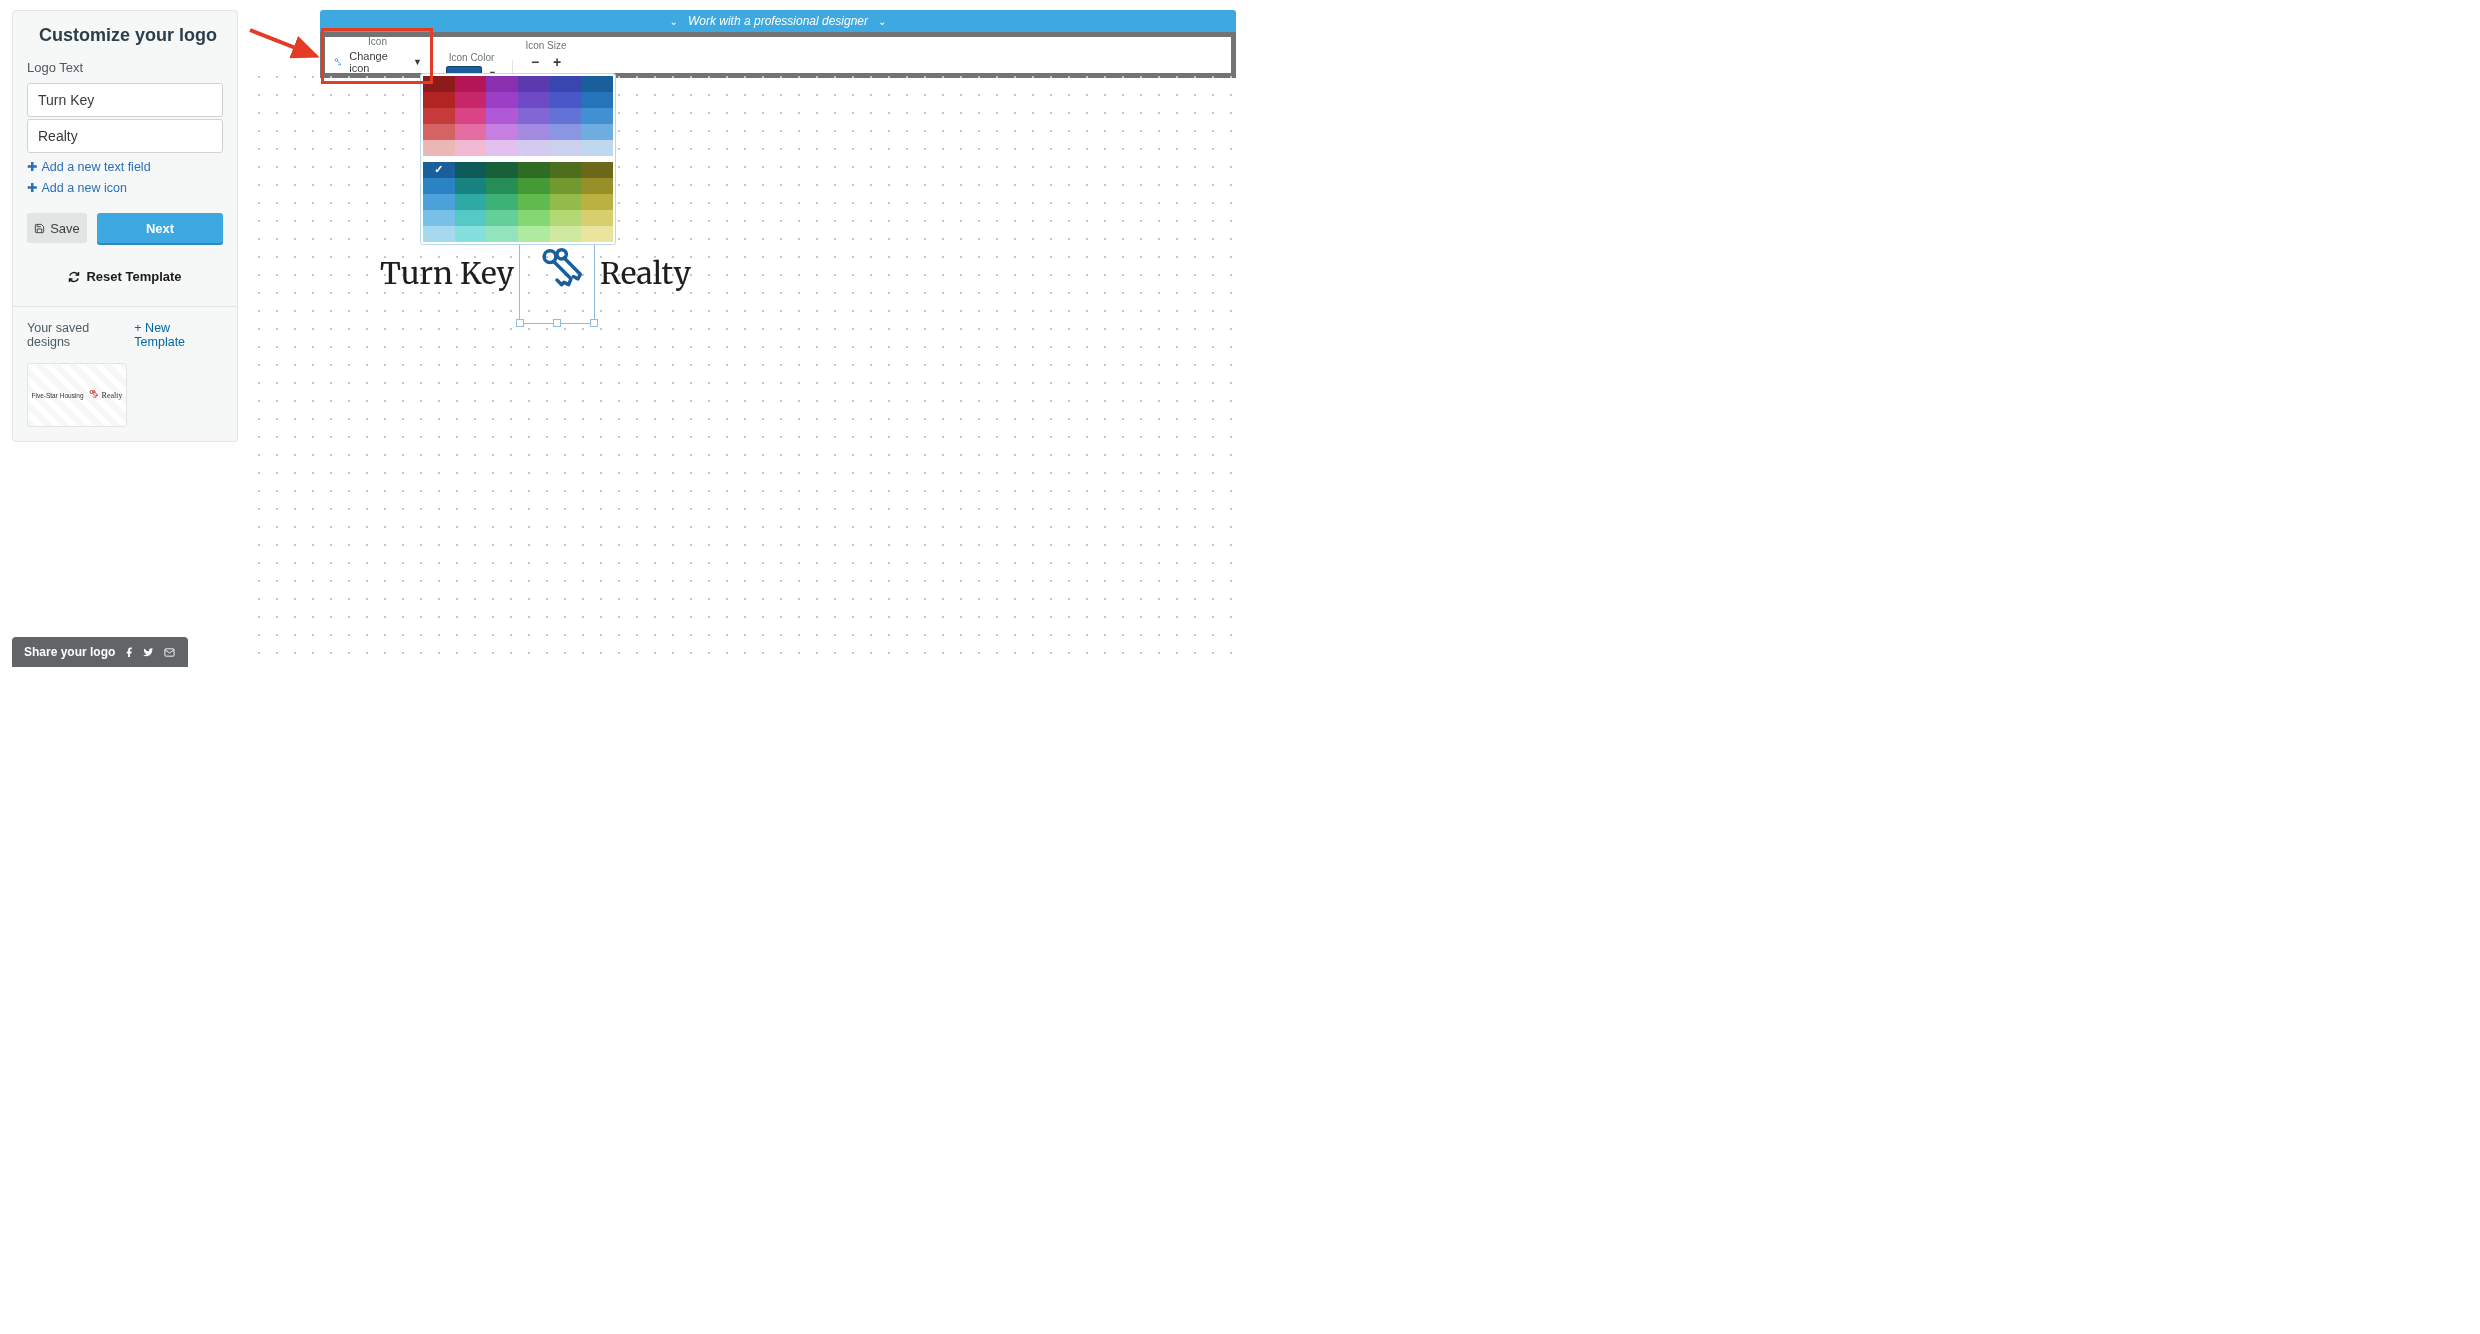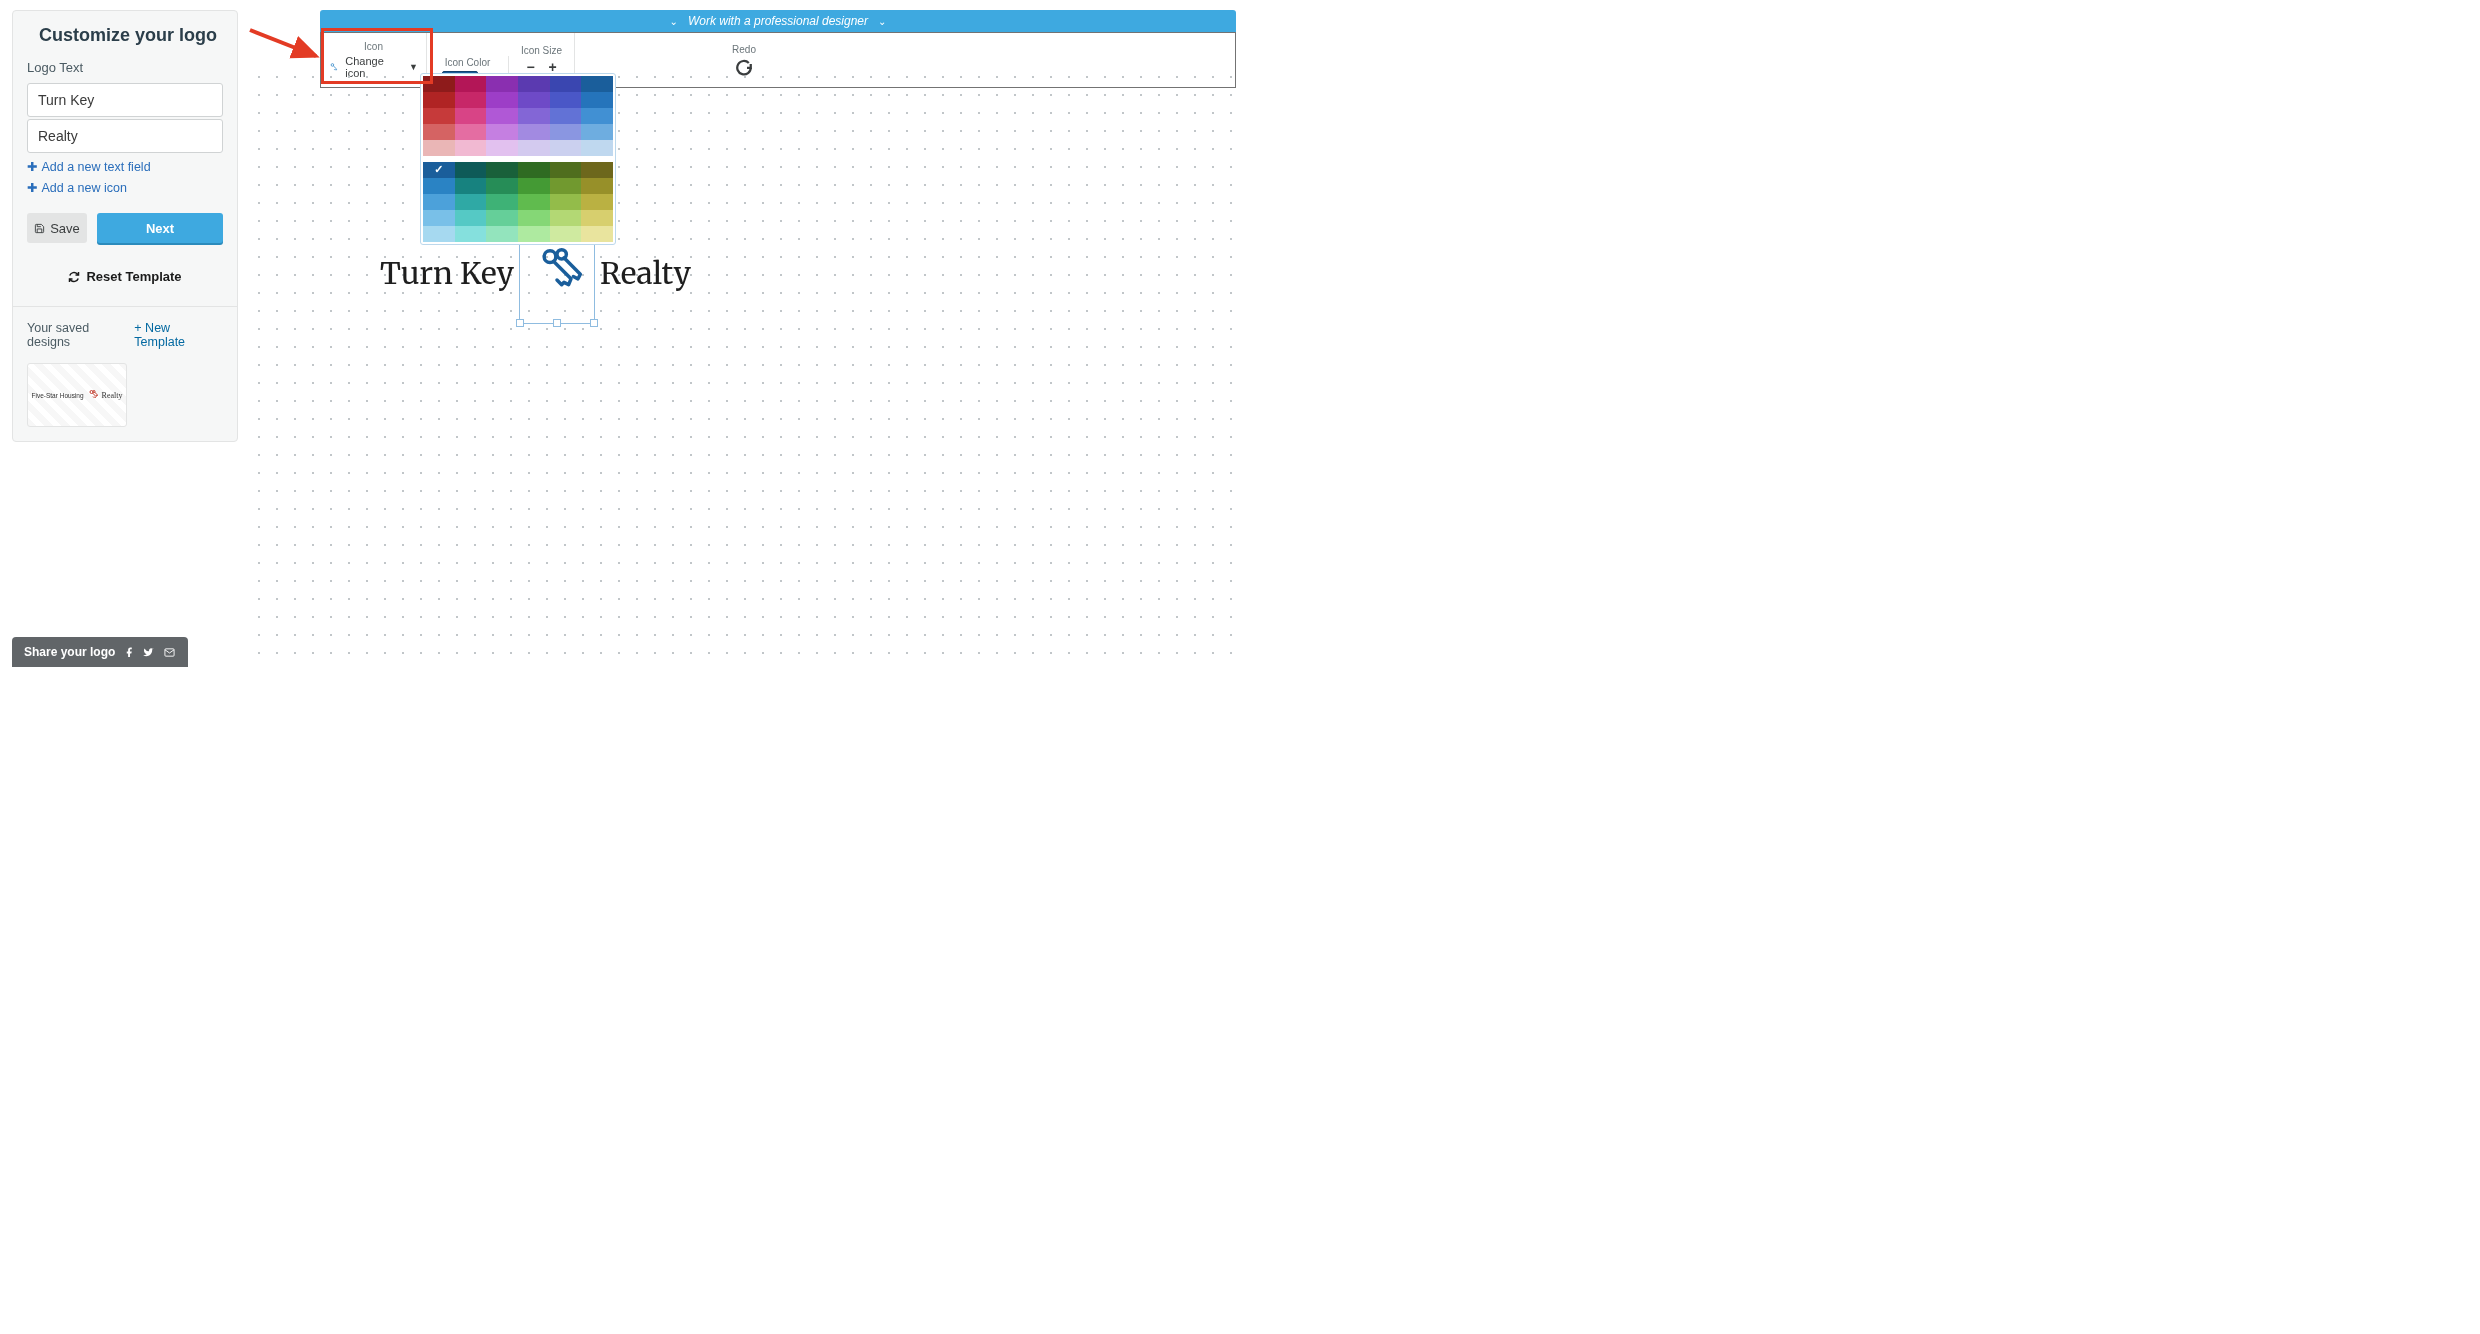--- a/index.html
+++ b/index.html
@@ -185,23 +185,23 @@
       border-top-right-radius:3px;
     }
     .designer-bar .chev { font-style: normal; font-size:10px; }
 
     
     .toolbar {
       position: absolute;
       left: 320px;
       right: 4px;
       top: 32px;
-      height: 56px;
+      height: 46px;
       background: #fff;
-      border: 1px solid #737373;
+      border: 5px solid #737373;
       display: flex;
     }
     .tb-section {
       border-right: 1px solid #e3e4e4;
       padding: 4px 8px;
       display: flex;
       flex-direction: column;
       justify-content: center;
       position: relative;
     }
@@ -432,29 +432,20 @@
     <div class="tb-control">
       <div class="color-swatch"></div>
       <span class="caret-down">▼</span>
     </div>
   </div>
   <div class="tb-section tb-size">
     <div class="tb-label">Icon Size</div>
     <div class="tb-control">
       <span class="small-btn">−</span>
       <span class="small-btn">+</span>
-    </div>
-  </div>
-  <div class="tb-section tb-redo">
-    <div class="tb-label">Redo</div>
-    <div class="tb-control">
-      <svg class="undo-svg" viewBox="0 0 24 24" fill="none" stroke="#3a3d3e" stroke-width="3">
-          <path d="M21 8v5h-5"></path>
-          <path d="M21 13a9 9 0 1 1-2.6-6.4"></path>
-        </svg>
     </div>
   </div>
 </div>
 
 <div class="highlight-box"></div>
 <svg class="arrow" viewBox="0 0 80 50">
   <defs>
       <marker id="ah" markerWidth="8" markerHeight="8" refX="6" refY="3" orient="auto">
         <path d="M0,0 L7,3 L0,6 z" fill="#e33b24"></path>
       </marker>

